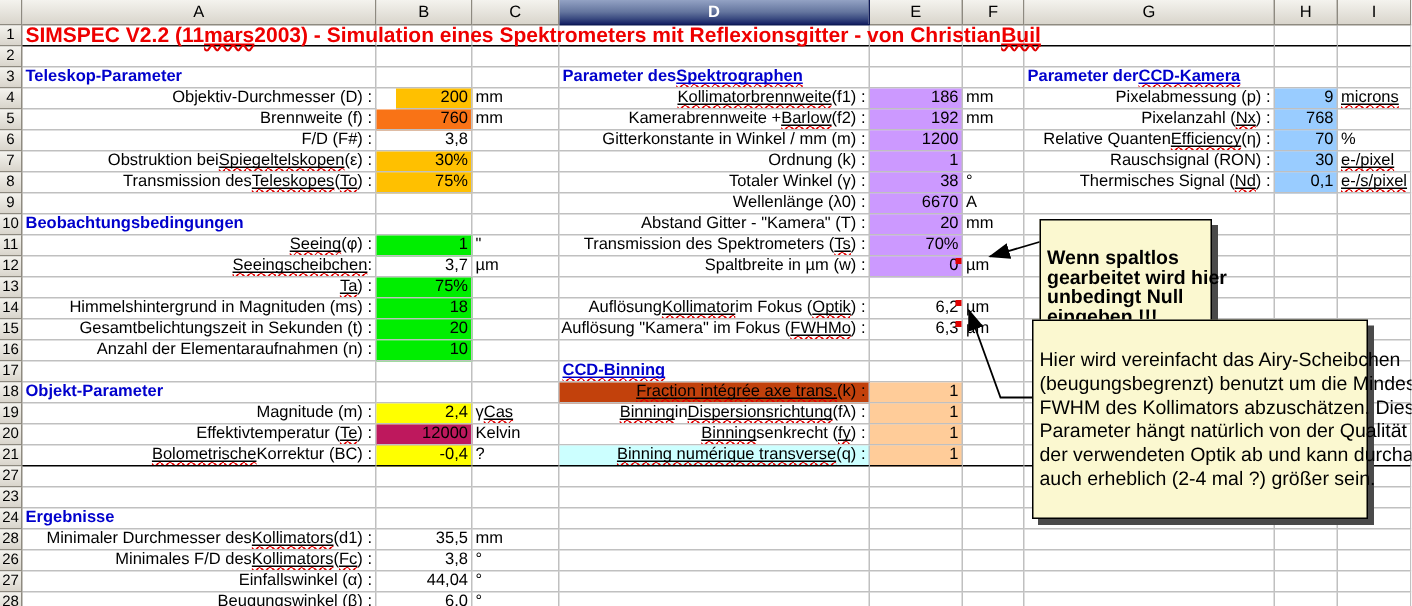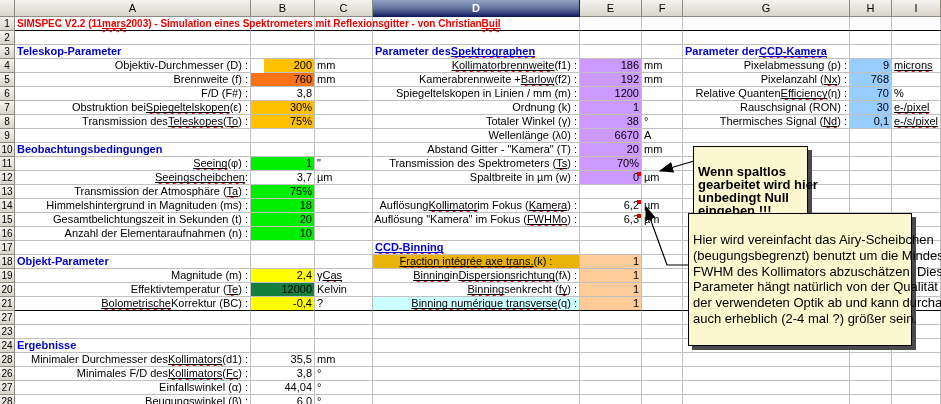--- a/index.html
+++ b/index.html
@@ -9,21 +9,21 @@
     border-right:1px solid #8e8a80;border-bottom:1px solid #8e8a80;
     display:flex;align-items:center;justify-content:center;font-size:11px;color:#000;box-sizing:border-box;}
   .rh{font-size:10px;}
   .ch.sel{background:linear-gradient(180deg,#93a2c4 0%,#64759e 50%,#3a4a80 78%,#152064 100%);
     color:#fff;font-weight:bold;border-right:1px solid #0e1a55;border-bottom:1px solid #0e1a55;}
   .cell{border-right:1px solid #c0c0c0;border-bottom:1px solid #c0c0c0;box-sizing:border-box;
     font-size:11px;line-height:13px;display:flex;align-items:center;padding:0 2px;
     white-space:nowrap;overflow:hidden;color:#000;}
   .ar{justify-content:flex-end;text-align:right;}
   .sec{color:#0000cc;font-weight:bold;}
-  .title{color:#ee0000;font-weight:bold;font-size:10px;overflow:visible;position:relative;z-index:2;}
+  .title{color:#ee0000;font-weight:bold;font-size:14px;overflow:visible;position:relative;z-index:2;}
   .bb{border-bottom:1px solid #000 !important;}
   .ul{text-decoration:underline;}
   .wv{text-decoration:underline wavy #e00000;text-decoration-skip-ink:none;}
   .cdot{position:absolute;width:4px;height:4px;background:#e00000;z-index:4;}
   .note{position:absolute;z-index:5;border:1px solid #000;box-shadow:4px 4px 0 0 #4a4a4a;
     padding:18px 4px;font-size:13px;line-height:15.8px;color:#000;white-space:pre;box-sizing:border-box;}
   .note.bold{font-weight:bold;line-height:13px;}
   #connectors{position:absolute;left:0;top:0;z-index:3;pointer-events:none;}
 </style>
 </head>
@@ -111,21 +111,21 @@
       <span>Pixelanzahl (</span>
       <span class="wv"><span class="ul">Nx</span></span>
       <span>) :</span>
     </div>
     <div class="cell ar" style="background: rgb(153, 204, 255);">768</div>
     <div class="cell"></div>
     <div class="rh">6</div>
     <div class="cell ar">F/D (F#) :</div>
     <div class="cell ar">3,8</div>
     <div class="cell"></div>
-    <div class="cell ar">Spiegeltelskopen in Linien / mm (m) :</div>
+    <div class="cell ar">Gitterkonstante in Winkel / mm (m) :</div>
     <div class="cell ar" style="background: rgb(204, 153, 255);">1200</div>
     <div class="cell"></div>
     <div class="cell ar">
       <span>Relative Quanten </span>
       <span class="wv"><span class="ul">Efficiency</span></span>
       <span> (η) :</span>
     </div>
     <div class="cell ar" style="background: rgb(153, 204, 255);">70</div>
     <div class="cell">%</div>
     <div class="rh">7</div>
@@ -211,41 +211,40 @@
     <div class="cell ar">3,7</div>
     <div class="cell">µm</div>
     <div class="cell ar">Spaltbreite in µm (w) :</div>
     <div class="cell ar" style="background: rgb(204, 153, 255);">0</div>
     <div class="cell">µm</div>
     <div class="cell"></div>
     <div class="cell"></div>
     <div class="cell"></div>
     <div class="rh">13</div>
     <div class="cell ar">
-      <span>Transmission der Atmosphäre (</span>
       <span class="wv"><span class="ul">Ta</span></span>
       <span>) :</span>
     </div>
     <div class="cell ar" style="background: rgb(0, 238, 0);">75%</div>
     <div class="cell"></div>
     <div class="cell"></div>
     <div class="cell"></div>
     <div class="cell"></div>
     <div class="cell"></div>
     <div class="cell"></div>
     <div class="cell"></div>
     <div class="rh">14</div>
     <div class="cell ar">Himmelshintergrund in Magnituden (ms) :</div>
     <div class="cell ar" style="background: rgb(0, 238, 0);">18</div>
     <div class="cell"></div>
     <div class="cell ar">
       <span>Auflösung </span>
       <span class="wv"><span class="ul">Kollimator</span></span>
       <span> im Fokus (</span>
-      <span class="wv"><span class="ul">Kamera</span></span>
+      <span class="wv"><span class="ul">Optik</span></span>
       <span>) :</span>
     </div>
     <div class="cell ar">6,2</div>
     <div class="cell">µm</div>
     <div class="cell"></div>
     <div class="cell"></div>
     <div class="cell"></div>
     <div class="rh">15</div>
     <div class="cell ar">Gesamtbelichtungszeit in Sekunden (t) :</div>
     <div class="cell ar" style="background: rgb(0, 238, 0);">20</div>
@@ -279,21 +278,21 @@
     </div>
     <div class="cell"></div>
     <div class="cell"></div>
     <div class="cell"></div>
     <div class="cell"></div>
     <div class="cell"></div>
     <div class="rh">18</div>
     <div class="cell sec">Objekt-Parameter</div>
     <div class="cell"></div>
     <div class="cell"></div>
-    <div class="cell ar" style="background: #eab308; justify-content: center;">
+    <div class="cell ar" style="background: #c2410c;">
       <span class="wv"><span class="ul">Fraction intégrée axe trans.</span></span>
       <span> (k) :</span>
     </div>
     <div class="cell ar" style="background: rgb(255, 204, 153);">1</div>
     <div class="cell"></div>
     <div class="cell"></div>
     <div class="cell"></div>
     <div class="cell"></div>
     <div class="rh">19</div>
     <div class="cell ar">Magnitude (m) :</div>
@@ -312,21 +311,21 @@
     <div class="cell"></div>
     <div class="cell"></div>
     <div class="cell"></div>
     <div class="cell"></div>
     <div class="rh">20</div>
     <div class="cell ar">
       <span>Effektivtemperatur  (</span>
       <span class="wv"><span class="ul">Te</span></span>
       <span>) :</span>
     </div>
-    <div class="cell ar" style="background: #15803d;">12000</div>
+    <div class="cell ar" style="background: #be185d;">12000</div>
     <div class="cell">Kelvin</div>
     <div class="cell ar">
       <span class="wv"><span class="ul">Binning</span></span>
       <span> senkrecht (</span>
       <span class="wv"><span class="ul">fy</span></span>
       <span>) :</span>
     </div>
     <div class="cell ar" style="background: rgb(255, 204, 153);">1</div>
     <div class="cell"></div>
     <div class="cell"></div>

